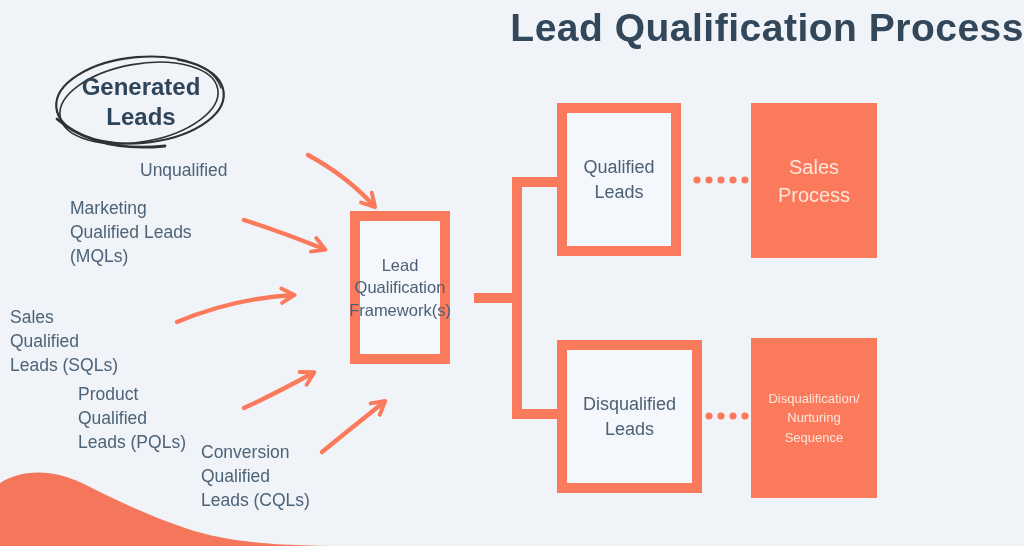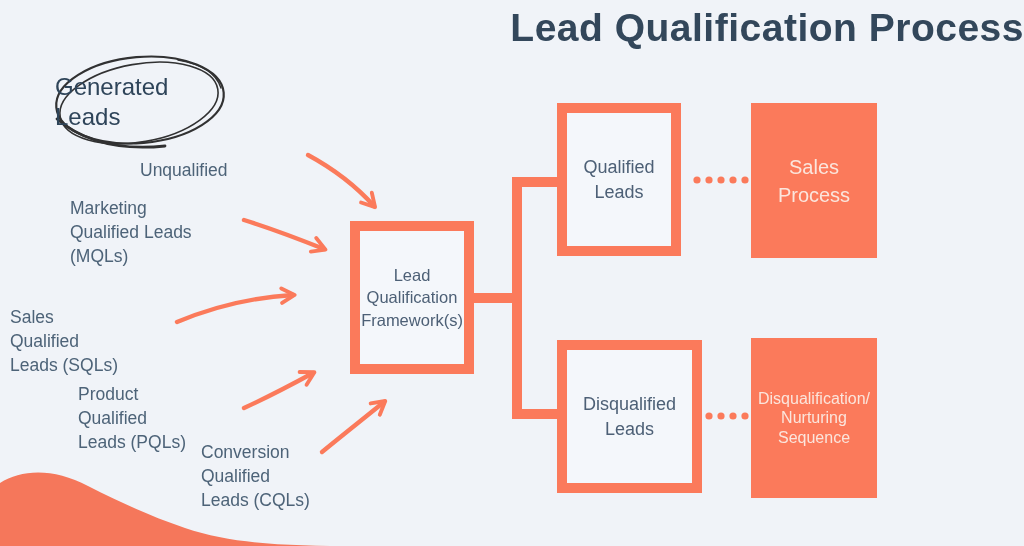--- a/index.html
+++ b/index.html
@@ -7,37 +7,37 @@
     --label-ink:#4D6378; --box-ink:#4D6076; --filled-ink:#FBE5DC; --sketch-ink:#1D1D1D;
   }
   *{margin:0;padding:0;box-sizing:border-box;}
   html,body{background:#fff;}
   body{font-family:"Liberation Sans",sans-serif;}
   .canvas{position:relative;width:1024px;height:546px;background:var(--bg);overflow:hidden;}
   .layer{position:absolute;left:0;top:0;width:1024px;height:546px;}
   .ml{white-space:pre-line;display:block;}
   .title{position:absolute;left:0;top:6px;width:1024px;text-align:right;
     font-size:39px;font-weight:700;letter-spacing:.5px;color:var(--title-ink);}
-  .badge{position:absolute;left:55px;top:72px;width:172px;text-align:left;
-    font-size:24px;font-weight:400;line-height:30px;color:#2E4459;}
+  .badge{position:absolute;left:55px;top:72px;width:172px;text-align:center;
+    font-size:24px;font-weight:700;line-height:30px;color:#2E4459;}
   .src{position:absolute;font-size:17.5px;line-height:24px;color:var(--label-ink);}
   .src-unqualified{left:140px;top:158px;width:200px;}
   .src-mqls{left:70px;top:196px;width:200px;}
   .src-sqls{left:10px;top:305px;width:200px;}
   .src-pqls{left:78px;top:382px;width:200px;}
   .src-cqls{left:201px;top:440px;width:200px;}
   .node{position:absolute;display:flex;align-items:center;justify-content:center;
     text-align:center;color:var(--box-ink);}
   .outlined{border:10px solid var(--accent);background:#F4F7FB;}
   .filled{background:var(--accent);color:var(--filled-ink);}
-  .node-framework{left:350px;top:221px;width:124px;height:153px;font-size:16.5px;line-height:22.5px;}
+  .node-framework{left:350px;top:211px;width:100px;height:153px;font-size:16.5px;line-height:22.5px;}
   .node-qualified{left:557px;top:103px;width:124px;height:153px;font-size:18px;line-height:25px;}
   .node-disqualified{left:557px;top:340px;width:145px;height:153px;font-size:18px;line-height:25px;}
   .node-sales{left:751px;top:103px;width:126px;height:155px;font-size:20px;line-height:28px;}
-  .node-disqseq{left:751px;top:338px;width:126px;height:160px;font-size:16px;line-height:19.5px;}
+  .node-disqseq{left:751px;top:338px;width:126px;height:160px;font-size:13px;line-height:19.5px;}
   .stroke-accent{stroke:var(--accent);fill:none;}
   .fill-accent{fill:var(--accent);}
   .fill-wave{fill:var(--wave);}
   .ink{stroke:var(--sketch-ink);fill:none;}
 </style>
 </head>
 <body>
 
 <div class="canvas">
 

